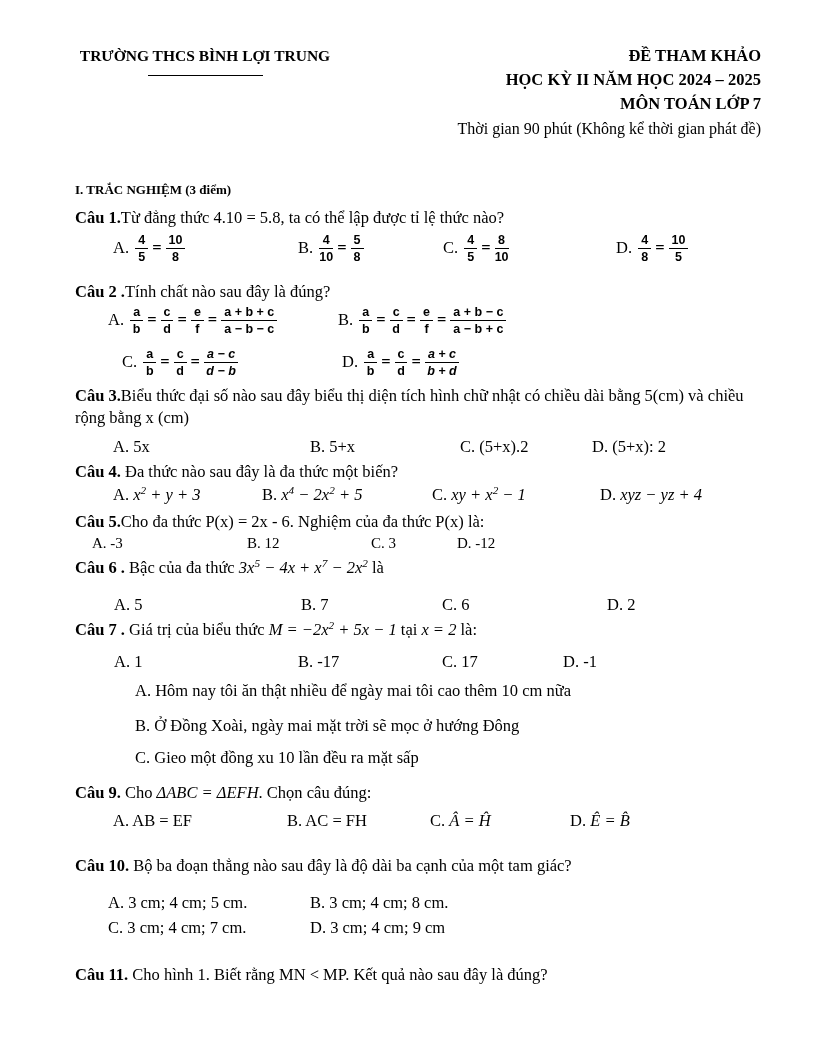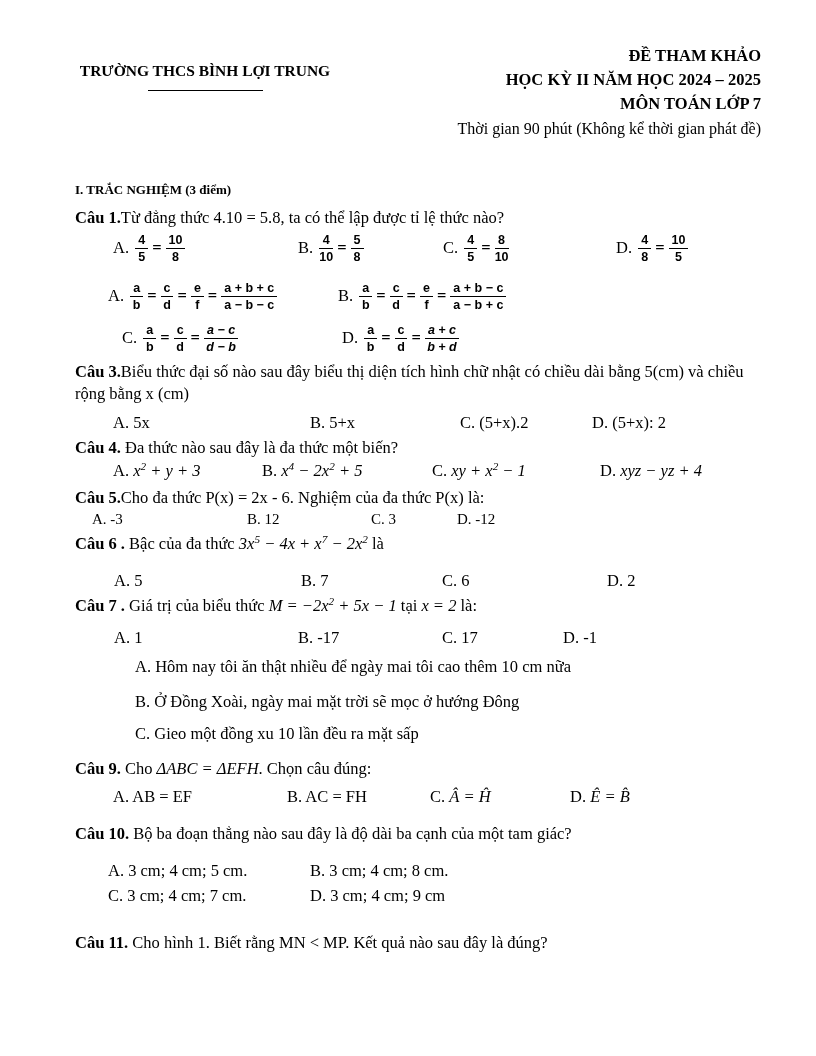--- a/index.html
+++ b/index.html
@@ -5,21 +5,21 @@
   html,body { margin:0; padding:0; background:#fff; }
   .page {
     position:relative; width:816px; height:1056px; background:#ffffff;
     font-family:"Liberation Serif","DejaVu Serif",serif; color:#000;
     font-size:16.5px; overflow:hidden;
   }
   
   .hdr { display:flex; padding-top:44px; }
   .hdr-left { width:330px; margin-left:40px; text-align:center; }
   .hl1 { font-size:16px; }
-  .hl2 { font-size:15.5px; font-weight:bold; margin-top:18px; }
+  .hl2 { font-size:15.5px; font-weight:bold; margin-top:3px; }
   .hline { width:115px; border-top:1.6px solid #000; margin:10px auto 0; height:0; }
   .hdr-right { flex:1; text-align:right; margin-right:55px; }
   .hr-b { font-weight:bold; font-size:16.5px; line-height:24px; }
   .hr-n { font-size:16px; line-height:26px; }
   
   .sec { font-weight:bold; font-size:13px; margin:40px 52px 0 75px; }
   .qt  { margin:0 52px 0 75px; line-height:22px; }
   .ql  { font-weight:bold; }
   .mm  { font-style:italic;text-align:center; }
   sup  { font-size:68%; line-height:0; }
@@ -68,20 +68,21 @@
     <span class="opt" style="left:443px">
       <span>C.</span>
       <span class="frac"><span class="fn">4</span><span class="fd">5</span></span><span class="meq">=</span><span class="frac"><span class="fn">8</span><span class="fd">10</span></span>
     </span>
     <span class="opt" style="left:616px">
       <span>D.</span>
       <span class="frac"><span class="fn">4</span><span class="fd">8</span></span><span class="meq">=</span><span class="frac"><span class="fn">10</span><span class="fd">5</span></span>
     </span>
   </div>
 
+  <p class="qt" style="margin-top:2px"><span class="ql">Câu 2 .</span><span>Tính chất nào sau đây là đúng?</span></p>
   <div class="orow mfr" style="height:42px; margin-top:2px">
     <span class="opt" style="left:108px">
       <span>A.</span>
       <span class="frac"><span class="fn">a</span><span class="fd">b</span></span><span class="meq">=</span><span class="frac"><span class="fn">c</span><span class="fd">d</span></span><span class="meq">=</span><span class="frac"><span class="fn">e</span><span class="fd">f</span></span><span class="meq">=</span><span class="frac"><span class="fn">a + b + c</span><span class="fd">a − b − c</span></span>
     </span>
     <span class="opt" style="left:338px">
       <span>B.</span>
       <span class="frac"><span class="fn">a</span><span class="fd">b</span></span><span class="meq">=</span><span class="frac"><span class="fn">c</span><span class="fd">d</span></span><span class="meq">=</span><span class="frac"><span class="fn">e</span><span class="fd">f</span></span><span class="meq">=</span><span class="frac"><span class="fn">a + b − c</span><span class="fd">a − b + c</span></span>
     </span>
   </div>
@@ -141,21 +142,21 @@
   <p class="qt" style="margin-left:135px; margin-top:10px">C. Gieo một đồng xu 10 lần đều ra mặt sấp</p>
 
   <p class="qt" style="margin-top:13px"><span class="ql">Câu 9.</span><span> Cho </span><span class="mm">ΔABC = ΔEFH</span><span>. Chọn câu đúng:</span></p>
   <div class="orow" style="height:26px; margin-top:7px">
     <span class="opt" style="left:113px"><span>A.</span> <span>AB = EF</span></span>
     <span class="opt" style="left:287px"><span>B.</span> <span>AC = FH</span></span>
     <span class="opt" style="left:430px"><span>C.</span> <span class="mm">Â = Ĥ</span></span>
     <span class="opt" style="left:570px"><span>D.</span> <span class="mm">Ê = B̂</span></span>
   </div>
 
-  <p class="qt" style="margin-top:10px"><span class="ql">Câu 10.</span><span> Bộ ba đoạn thẳng nào sau đây là độ dài ba cạnh của một tam giác?</span></p>
+  <p class="qt" style="margin-top:18px"><span class="ql">Câu 10.</span><span> Bộ ba đoạn thẳng nào sau đây là độ dài ba cạnh của một tam giác?</span></p>
   <div class="orow" style="height:25px; margin-top:16px">
     <span class="opt" style="left:108px"><span>A.</span> <span>3 cm; 4 cm; 5 cm.</span></span>
     <span class="opt" style="left:310px"><span>B.</span> <span>3 cm; 4 cm; 8 cm.</span></span>
   </div>
   <div class="orow" style="height:25px">
     <span class="opt" style="left:108px"><span>C.</span> <span>3 cm; 4 cm; 7 cm.</span></span>
     <span class="opt" style="left:310px"><span>D.</span> <span>3 cm; 4 cm; 9 cm</span></span>
   </div>
 
   <p class="qt" style="margin-top:21px"><span class="ql">Câu 11.</span><span> Cho hình 1. Biết rằng MN &lt; MP. Kết quả nào sau đây là đúng?</span></p>

